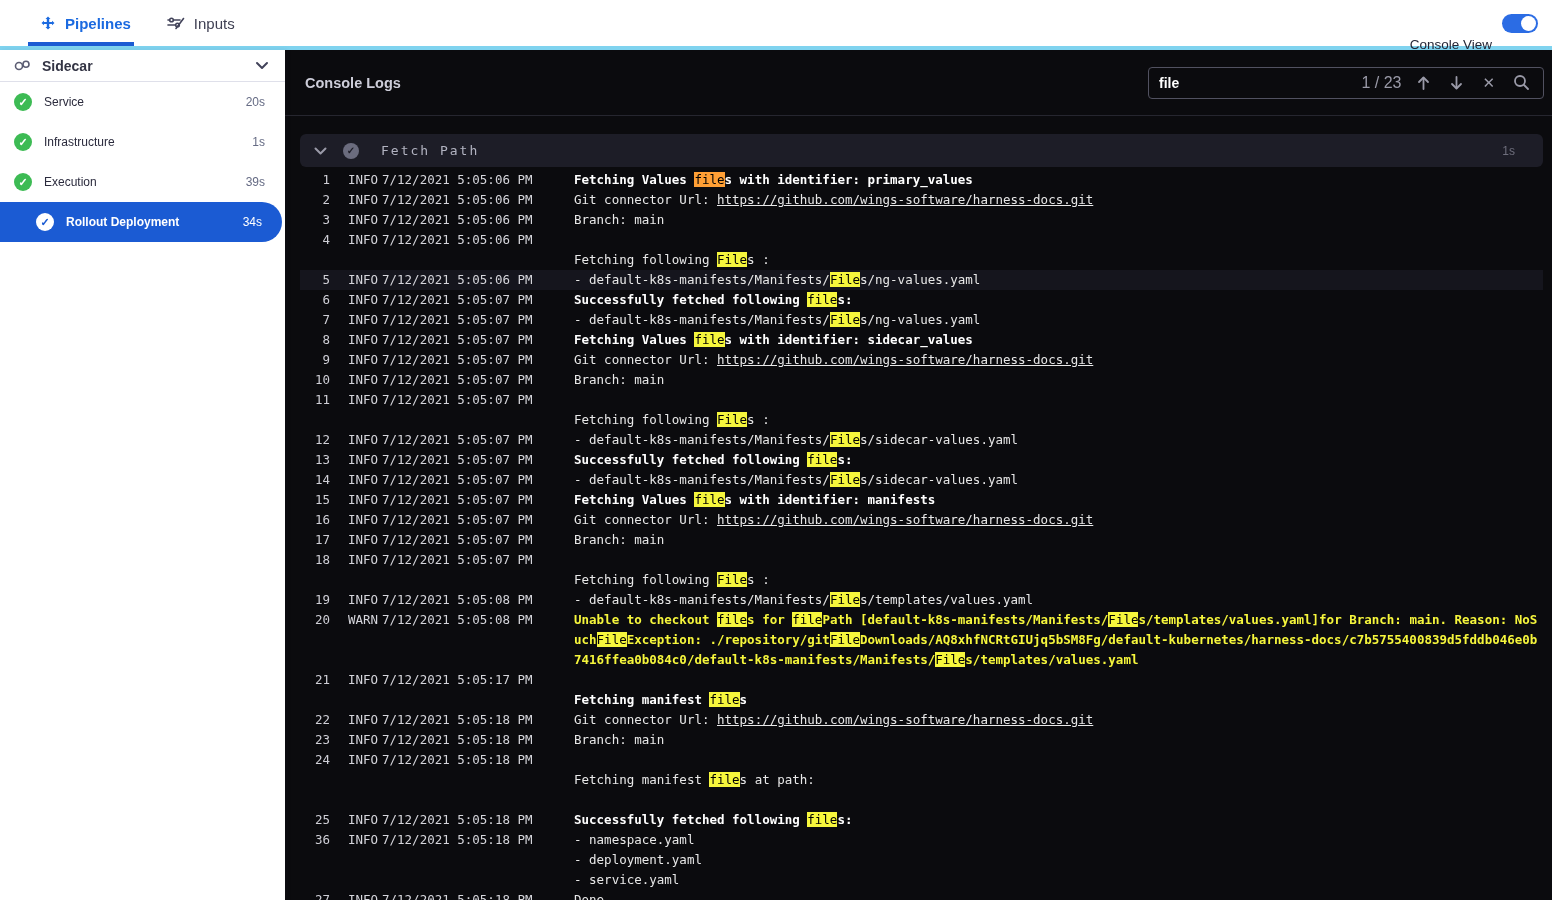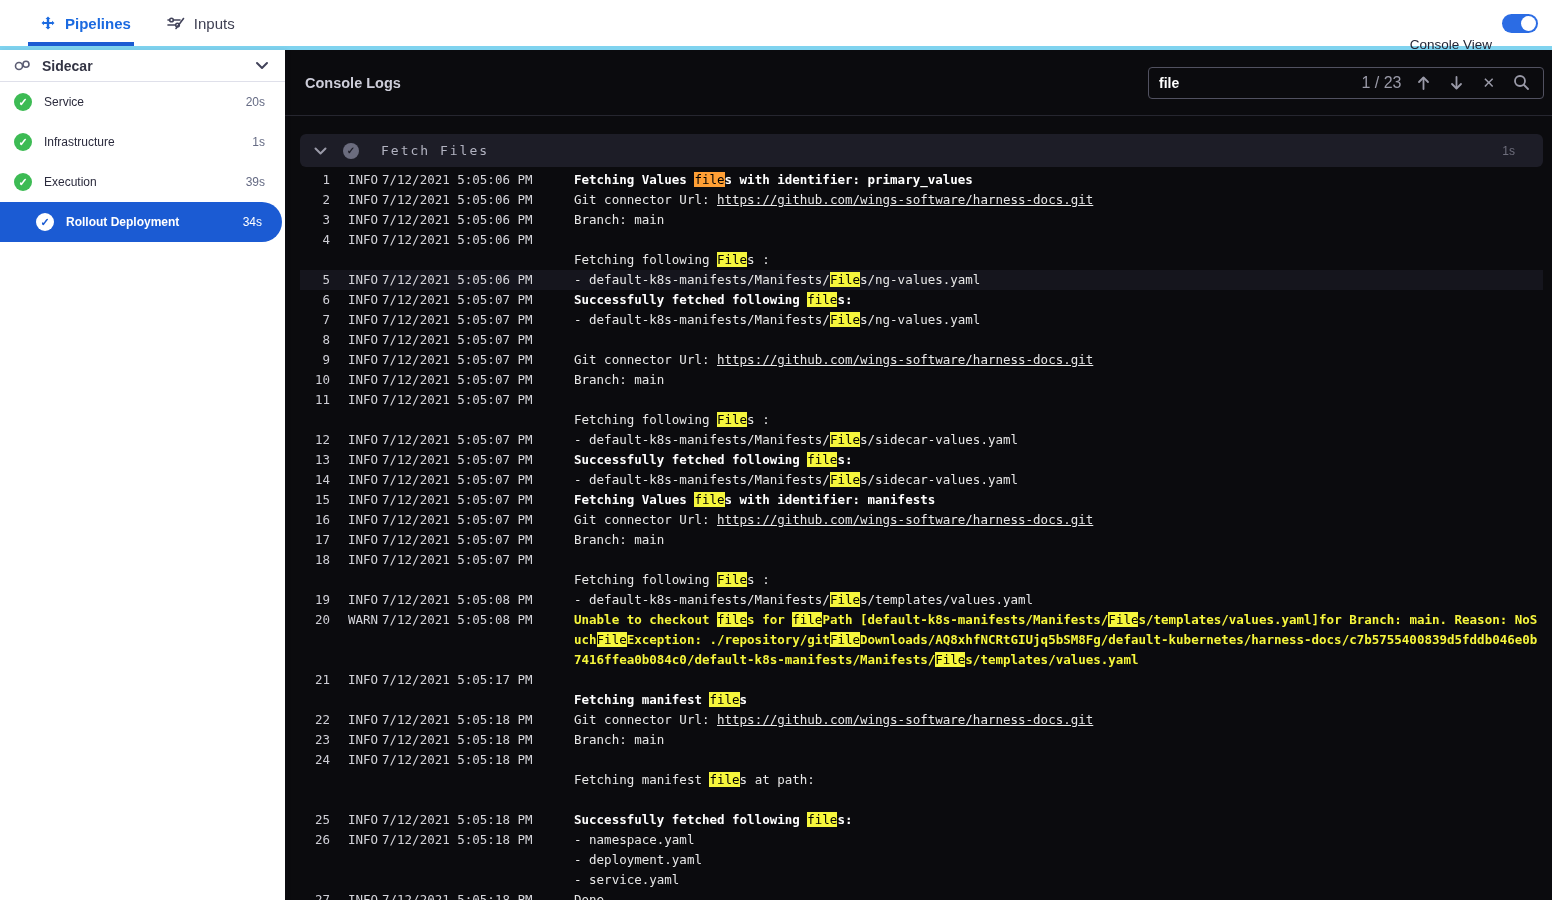--- a/index.html
+++ b/index.html
@@ -183,21 +183,21 @@
       </div>
     </div>
 
     <div class="stepbar">
       <span>
         <svg width="13" height="8" viewBox="0 0 13 8">
             <polyline points="1.5,1.5 6.5,6.5 11.5,1.5" fill="none" stroke="#9a9aa8" stroke-width="2" stroke-linecap="round" stroke-linejoin="round"></polyline>
           </svg>
       </span>
       <span class="ckc grey">✓</span>
-      <span class="sttl">Fetch Files</span>
+      <span class="sttl">Fetch Path</span>
       <span class="sdur">1s</span>
     </div>
 
     <div class="loglines">
         <div class="lrow">
           <span class="ln">1</span>
           <span class="lv">INFO</span>
           <span class="ts">7/12/2021 5:05:06 PM</span>
           <span class="msg"><span class="sb2">Fetching Values </span><span class="sa">file</span><span class="sb2">s with identifier: primary_values</span></span>
         </div>
@@ -240,20 +240,21 @@
         <div class="lrow">
           <span class="ln">7</span>
           <span class="lv">INFO</span>
           <span class="ts">7/12/2021 5:05:07 PM</span>
           <span class="msg"><span>- default-k8s-manifests/Manifests/</span><span class="sh">File</span><span>s/ng-values.yaml</span></span>
         </div>
         <div class="lrow">
           <span class="ln">8</span>
           <span class="lv">INFO</span>
           <span class="ts">7/12/2021 5:05:07 PM</span>
+          <span class="msg"><span class="sb2">Fetching Values </span><span class="sh">file</span><span class="sb2">s with identifier: sidecar_values</span></span>
         </div>
         <div class="lrow">
           <span class="ln">9</span>
           <span class="lv">INFO</span>
           <span class="ts">7/12/2021 5:05:07 PM</span>
           <span class="msg"><span>Git connector Url: </span><span class="sl">https://github.com/wings-software/harness-docs.git</span></span>
         </div>
         <div class="lrow">
           <span class="ln">10</span>
           <span class="lv">INFO</span>
@@ -373,21 +374,21 @@
           <span class="lv"></span>
           <span class="ts"></span>
         </div>
         <div class="lrow">
           <span class="ln">25</span>
           <span class="lv">INFO</span>
           <span class="ts">7/12/2021 5:05:18 PM</span>
           <span class="msg"><span class="sb2">Successfully fetched following </span><span class="sh">file</span><span class="sb2">s:</span></span>
         </div>
         <div class="lrow">
-          <span class="ln">26</span>
+          <span class="ln">36</span>
           <span class="lv">INFO</span>
           <span class="ts">7/12/2021 5:05:18 PM</span>
           <span class="msg"><span>- namespace.yaml</span></span>
         </div>
         <div class="lrow">
           <span class="ln"></span>
           <span class="lv"></span>
           <span class="ts"></span>
           <span class="msg"><span>- deployment.yaml</span></span>
         </div>

